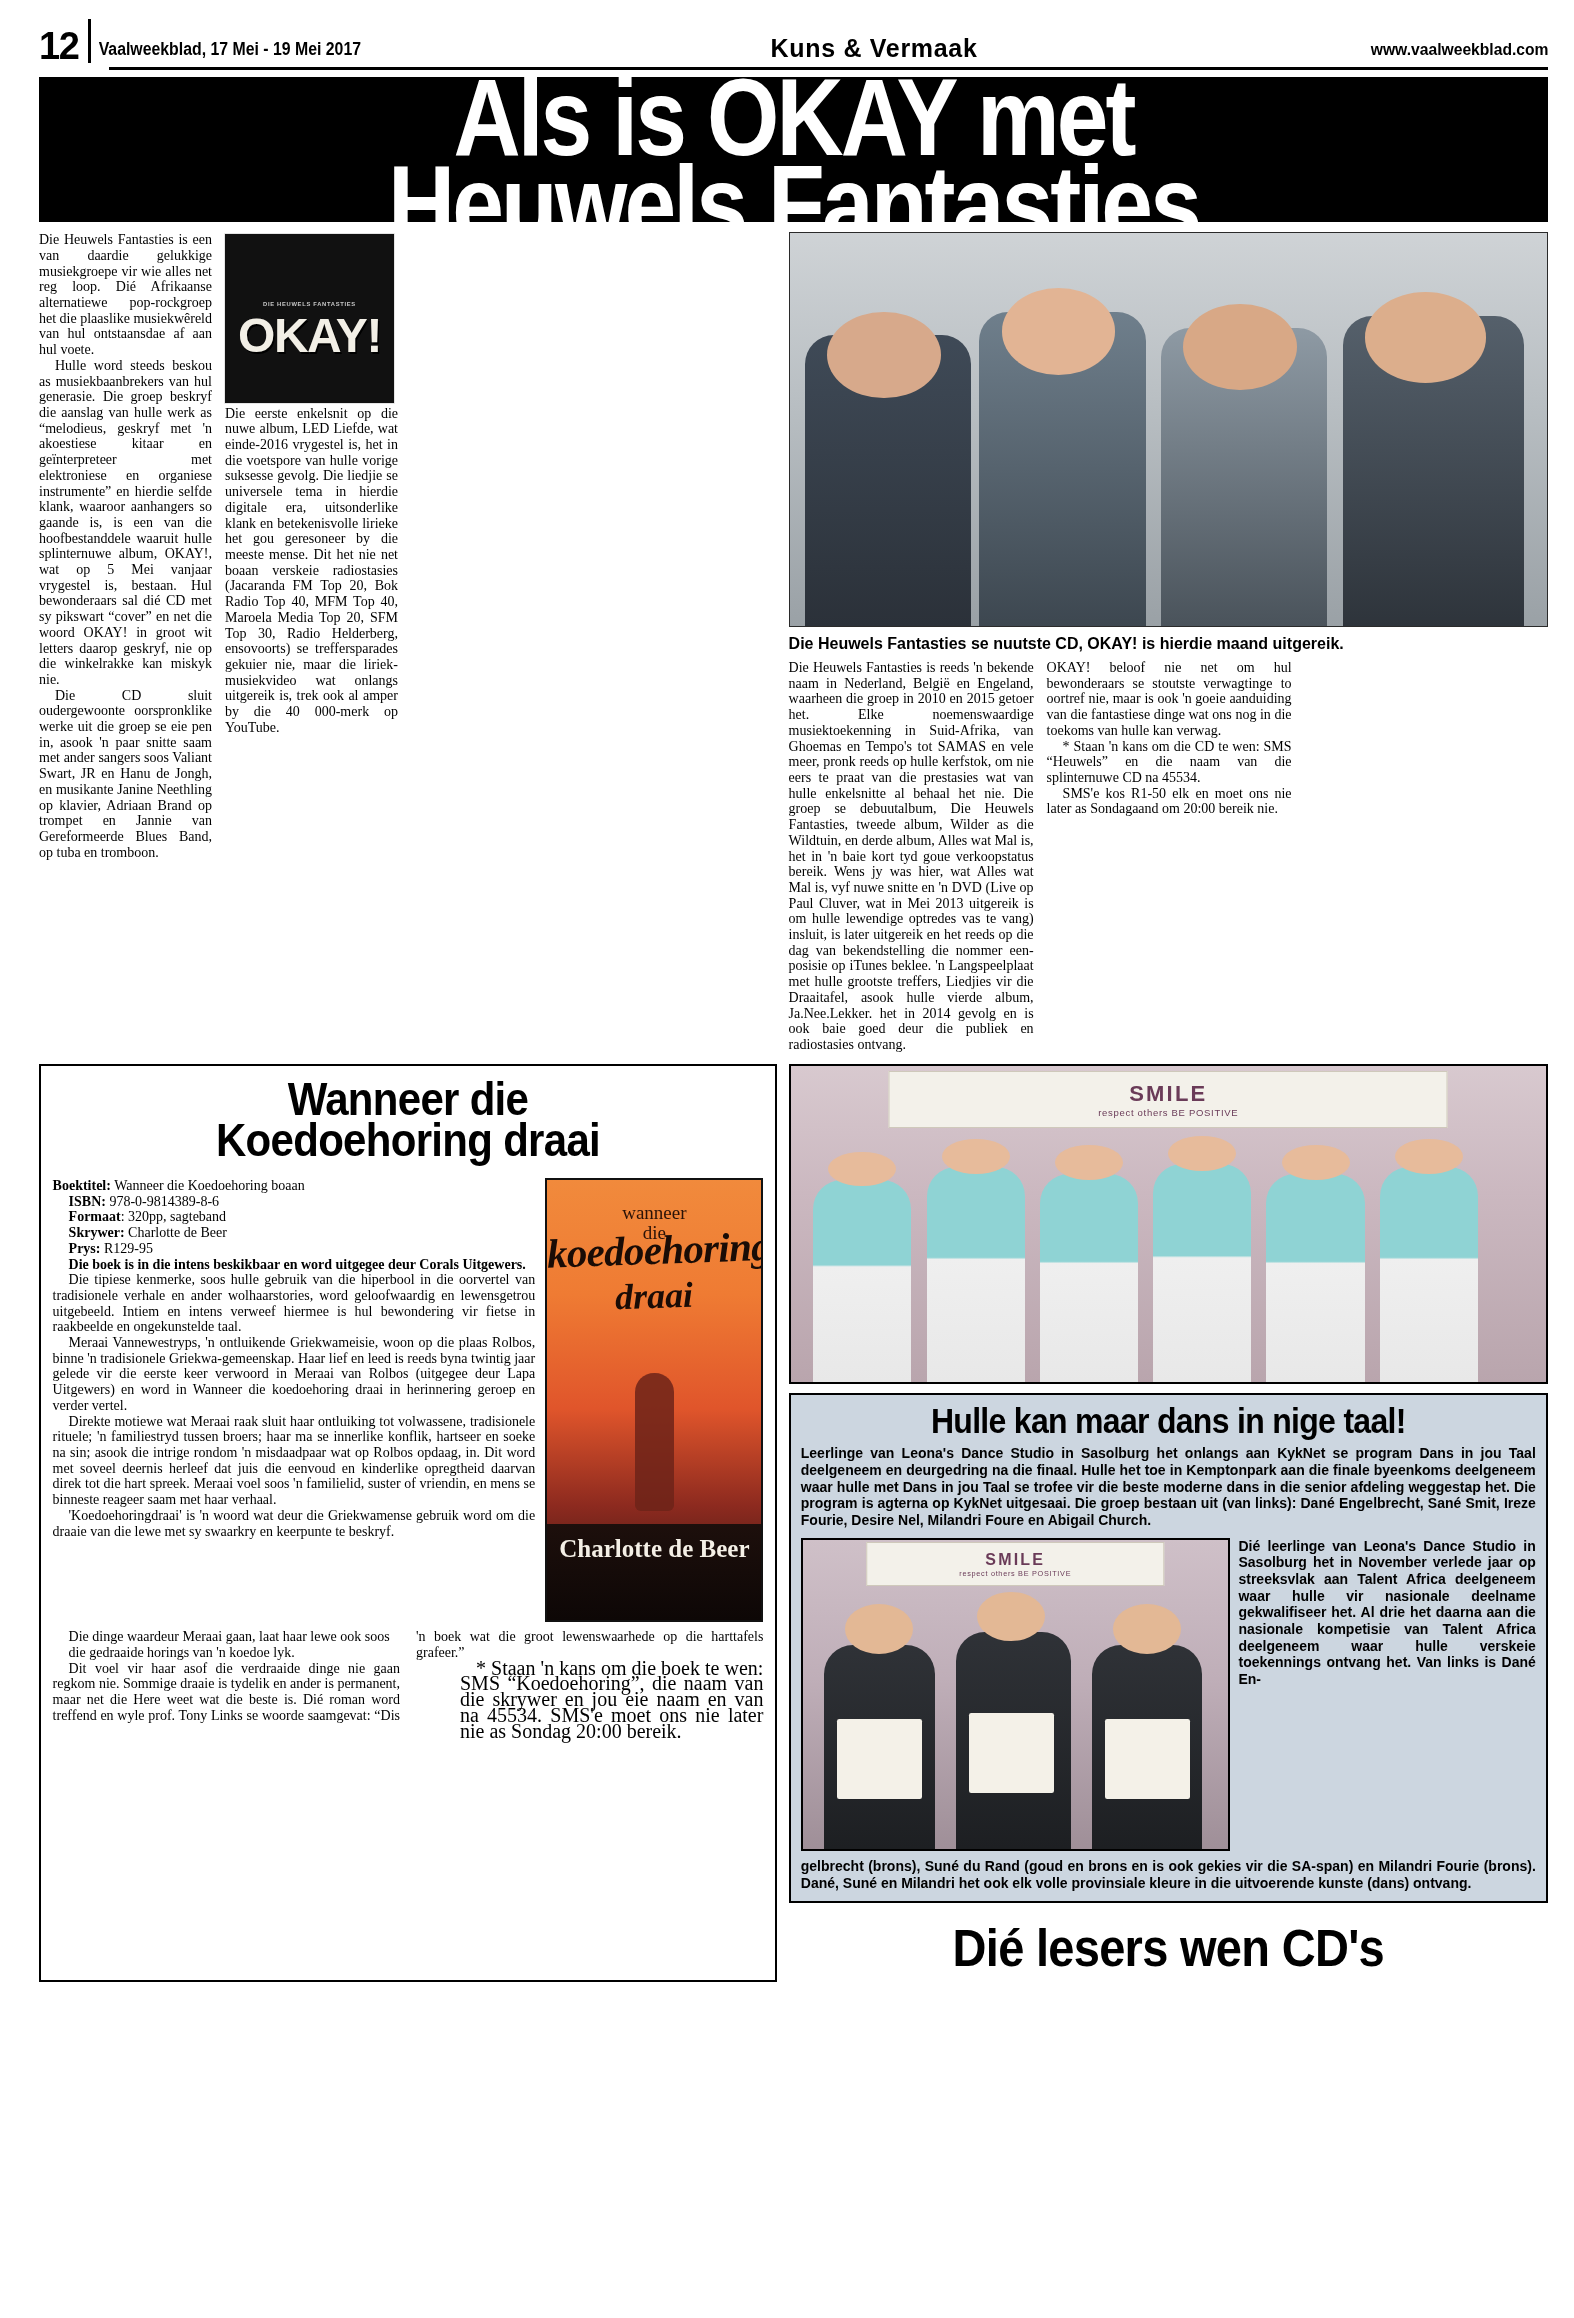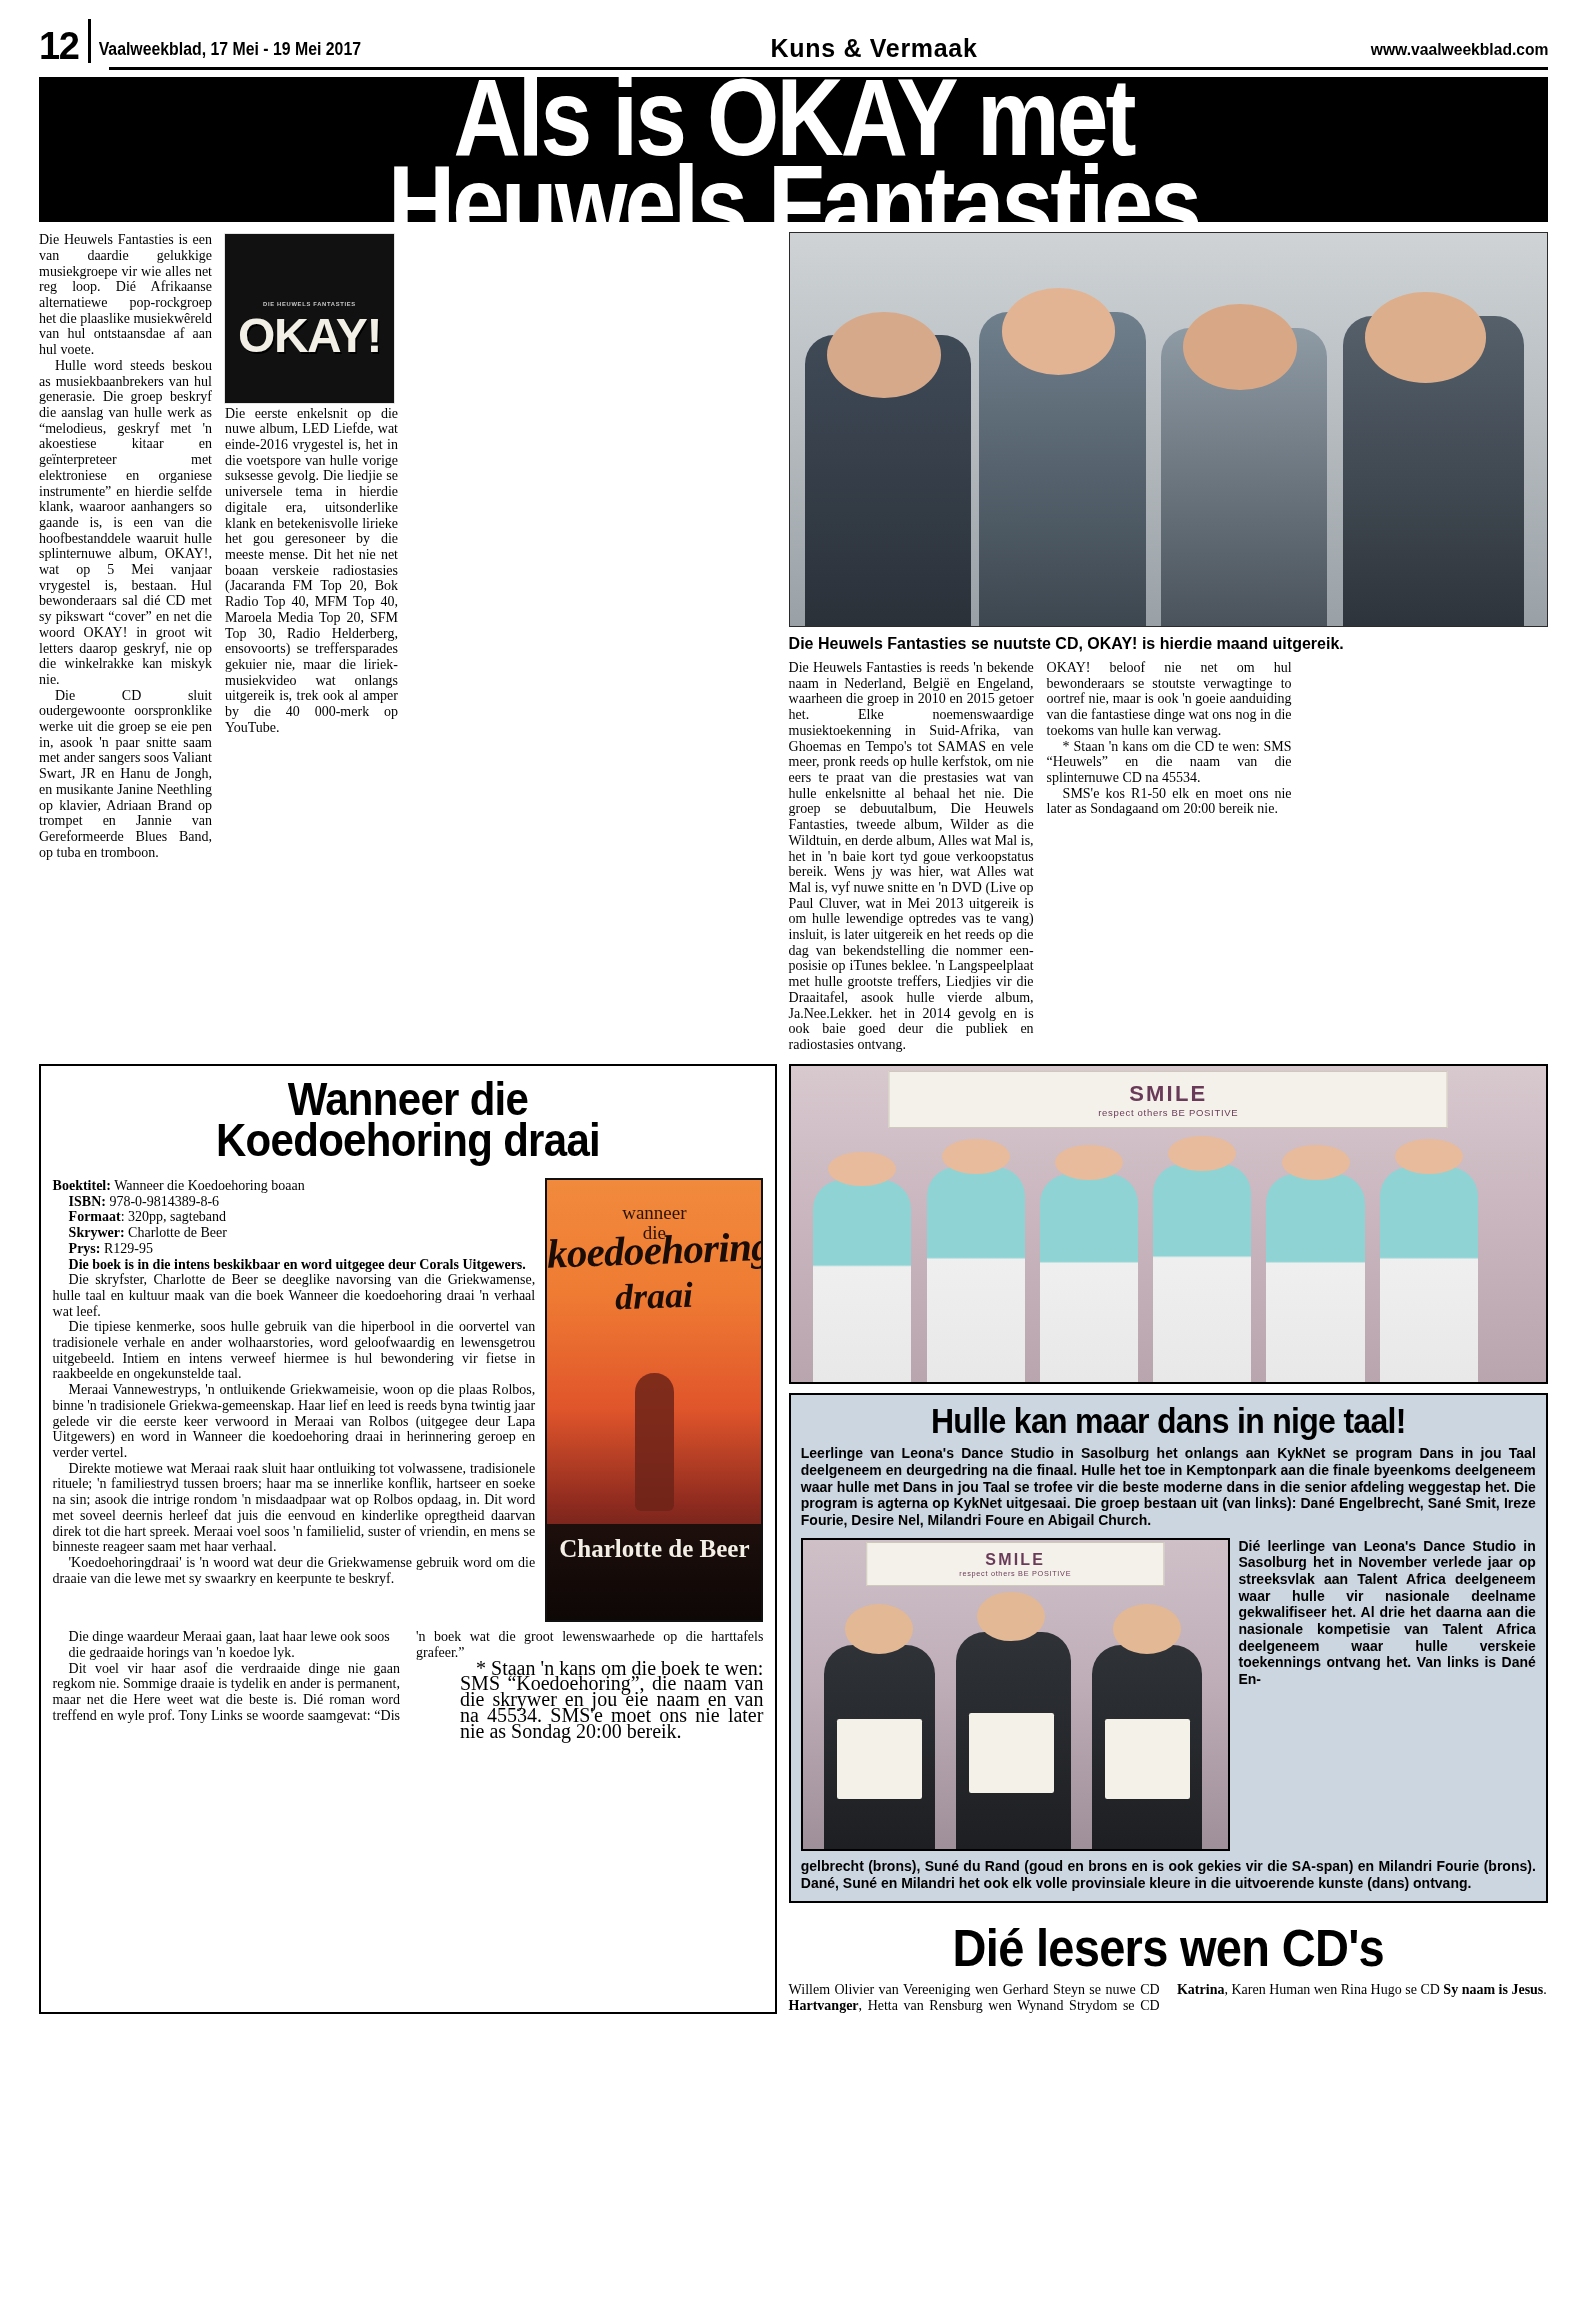--- a/index.html
+++ b/index.html
@@ -251,21 +251,20 @@
           <div class="bc-ground"></div>
           <div class="bc-author">Charlotte de Beer</div>
         </div>
 
         <p class="bd-line" style="margin:0;"><b>Boektitel:</b> <span>Wanneer die Koedoehoring boaan</span></p>
         <p class="bd-indent" style="margin:0;"><b>ISBN:</b> <span>978-0-9814389-8-6</span></p>
         <p class="bd-indent" style="margin:0;"><b>Formaat</b>: <span>320pp, sagteband</span></p>
         <p class="bd-indent" style="margin:0;"><b>Skrywer:</b> <span>Charlotte de Beer</span></p>
         <p class="bd-indent" style="margin:0;"><b>Prys:</b> <span>R129-95</span></p>
         <p class="bd-indent" style="margin:0;"><b>Die boek is in die intens beskikbaar en word uitgegee deur Corals Uitgewers.</b></p>
-        <p class="body" style="font-size:14px;line-height:15.7px;">Die skryfster, Charlotte de Beer se deeglike navorsing van die Griekwamense, hulle taal en kultuur maak van die boek Wanneer die koedoehoring draai 'n verhaal wat leef.</p>
         <p class="body" style="font-size:14px;line-height:15.7px;">Die tipiese kenmerke, soos hulle gebruik van die hiperbool in die oorvertel van tradisionele verhale en ander wolhaarstories, word geloofwaardig en lewensgetrou uitgebeeld. Intiem en intens verweef hiermee is hul bewondering vir fietse in raakbeelde en ongekunstelde taal.</p>
         <p class="body" style="font-size:14px;line-height:15.7px;">Meraai Vannewestryps, 'n ontluikende Griekwameisie, woon op die plaas Rolbos, binne 'n tradisionele Griekwa-gemeenskap. Haar lief en leed is reeds byna twintig jaar gelede vir die eerste keer verwoord in Meraai van Rolbos (uitgegee deur Lapa Uitgewers) en word in Wanneer die koedoehoring draai in herinnering geroep en verder vertel.</p>
         <p class="body" style="font-size:14px;line-height:15.7px;">Direkte motiewe wat Meraai raak sluit haar ontluiking tot volwassene, tradisionele rituele; 'n familiestryd tussen broers; haar ma se innerlike konflik, hartseer en soeke na sin; asook die intrige rondom 'n misdaadpaar wat op Rolbos opdaag, in. Dit word met soveel deernis herleef dat juis die eenvoud en kinderlike opregtheid daarvan direk tot die hart spreek. Meraai voel soos 'n familielid, suster of vriendin, en mens se binneste reageer saam met haar verhaal.</p>
         <p class="body" style="font-size:14px;line-height:15.7px;">'Koedoehoringdraai' is 'n woord wat deur die Griekwamense gebruik word om die draaie van die lewe met sy swaarkry en keerpunte te beskryf.</p>
         <div style="clear:both;"></div>
         <div class="book-cols" style="margin-top:1.5px;">
           <p class="body" style="font-size:14px;line-height:15.7px;">Die dinge waardeur Meraai gaan, laat haar lewe ook soos</p>
           <p class="body" style="font-size:14px;line-height:15.7px;">die gedraaide horings van 'n koedoe lyk.</p>
           <p class="body" style="font-size:14px;line-height:15.7px;">Dit voel vir haar asof die verdraaide dinge nie gaan regkom nie. Sommige draaie is tydelik en ander is permanent, maar net die Here weet wat die beste is. Dié roman word treffend en wyle prof. Tony Links se woorde saamgevat: “Dis 'n boek wat die groot lewenswaarhede op die harttafels grafeer.”</p>
           <p class="body" style="font-size:20px;line-height:15.7px;font-weight:400;margin-left:44px;">* Staan 'n kans om die boek te wen: SMS “Koedoehoring”, die naam van die skrywer en jou eie naam en van na 45534. SMS'e moet ons nie later nie as Sondag 20:00 bereik.</p>
@@ -316,20 +315,19 @@
           </div>
           <div class="dance-cap2">Dié leerlinge van Leona's Dance Studio in Sasolburg het in November verlede jaar op streeksvlak aan Talent Africa deelgeneem waar hulle vir nasionale deelname gekwalifiseer het. Al drie het daarna aan die nasionale kompetisie van Talent Africa deelgeneem waar hulle verskeie toekennings ontvang het. Van links is Dané En-</div>
         </div>
 
         <div class="dance-tail">gelbrecht (brons), Suné du Rand (goud en brons en is ook gekies vir die SA-span) en Milandri Fourie (brons). Dané, Suné en Milandri het ook elk volle provinsiale kleure in die uitvoerende kunste (dans) ontvang.</div>
       </div>
 
       <div>
         <div class="cd-head">Dié lesers wen CD's</div>
         <div class="cd-cols">
-          <p class="first"><span>Willem Olivier van Vereeniging wen Gerhard Steyn se nuwe CD </span><b>Hartvanger</b><span>, Hetta van Rensburg wen Wynand Strydom se CD </span><b>Katrina</b><span>, Karen Human wen Rina Hugo se CD </span><b>Sy naam is Jesus</b><span>.</span></p>
         </div>
       </div>
 
     </div>
   </div>
 </div>
 
 
 </body></html>

